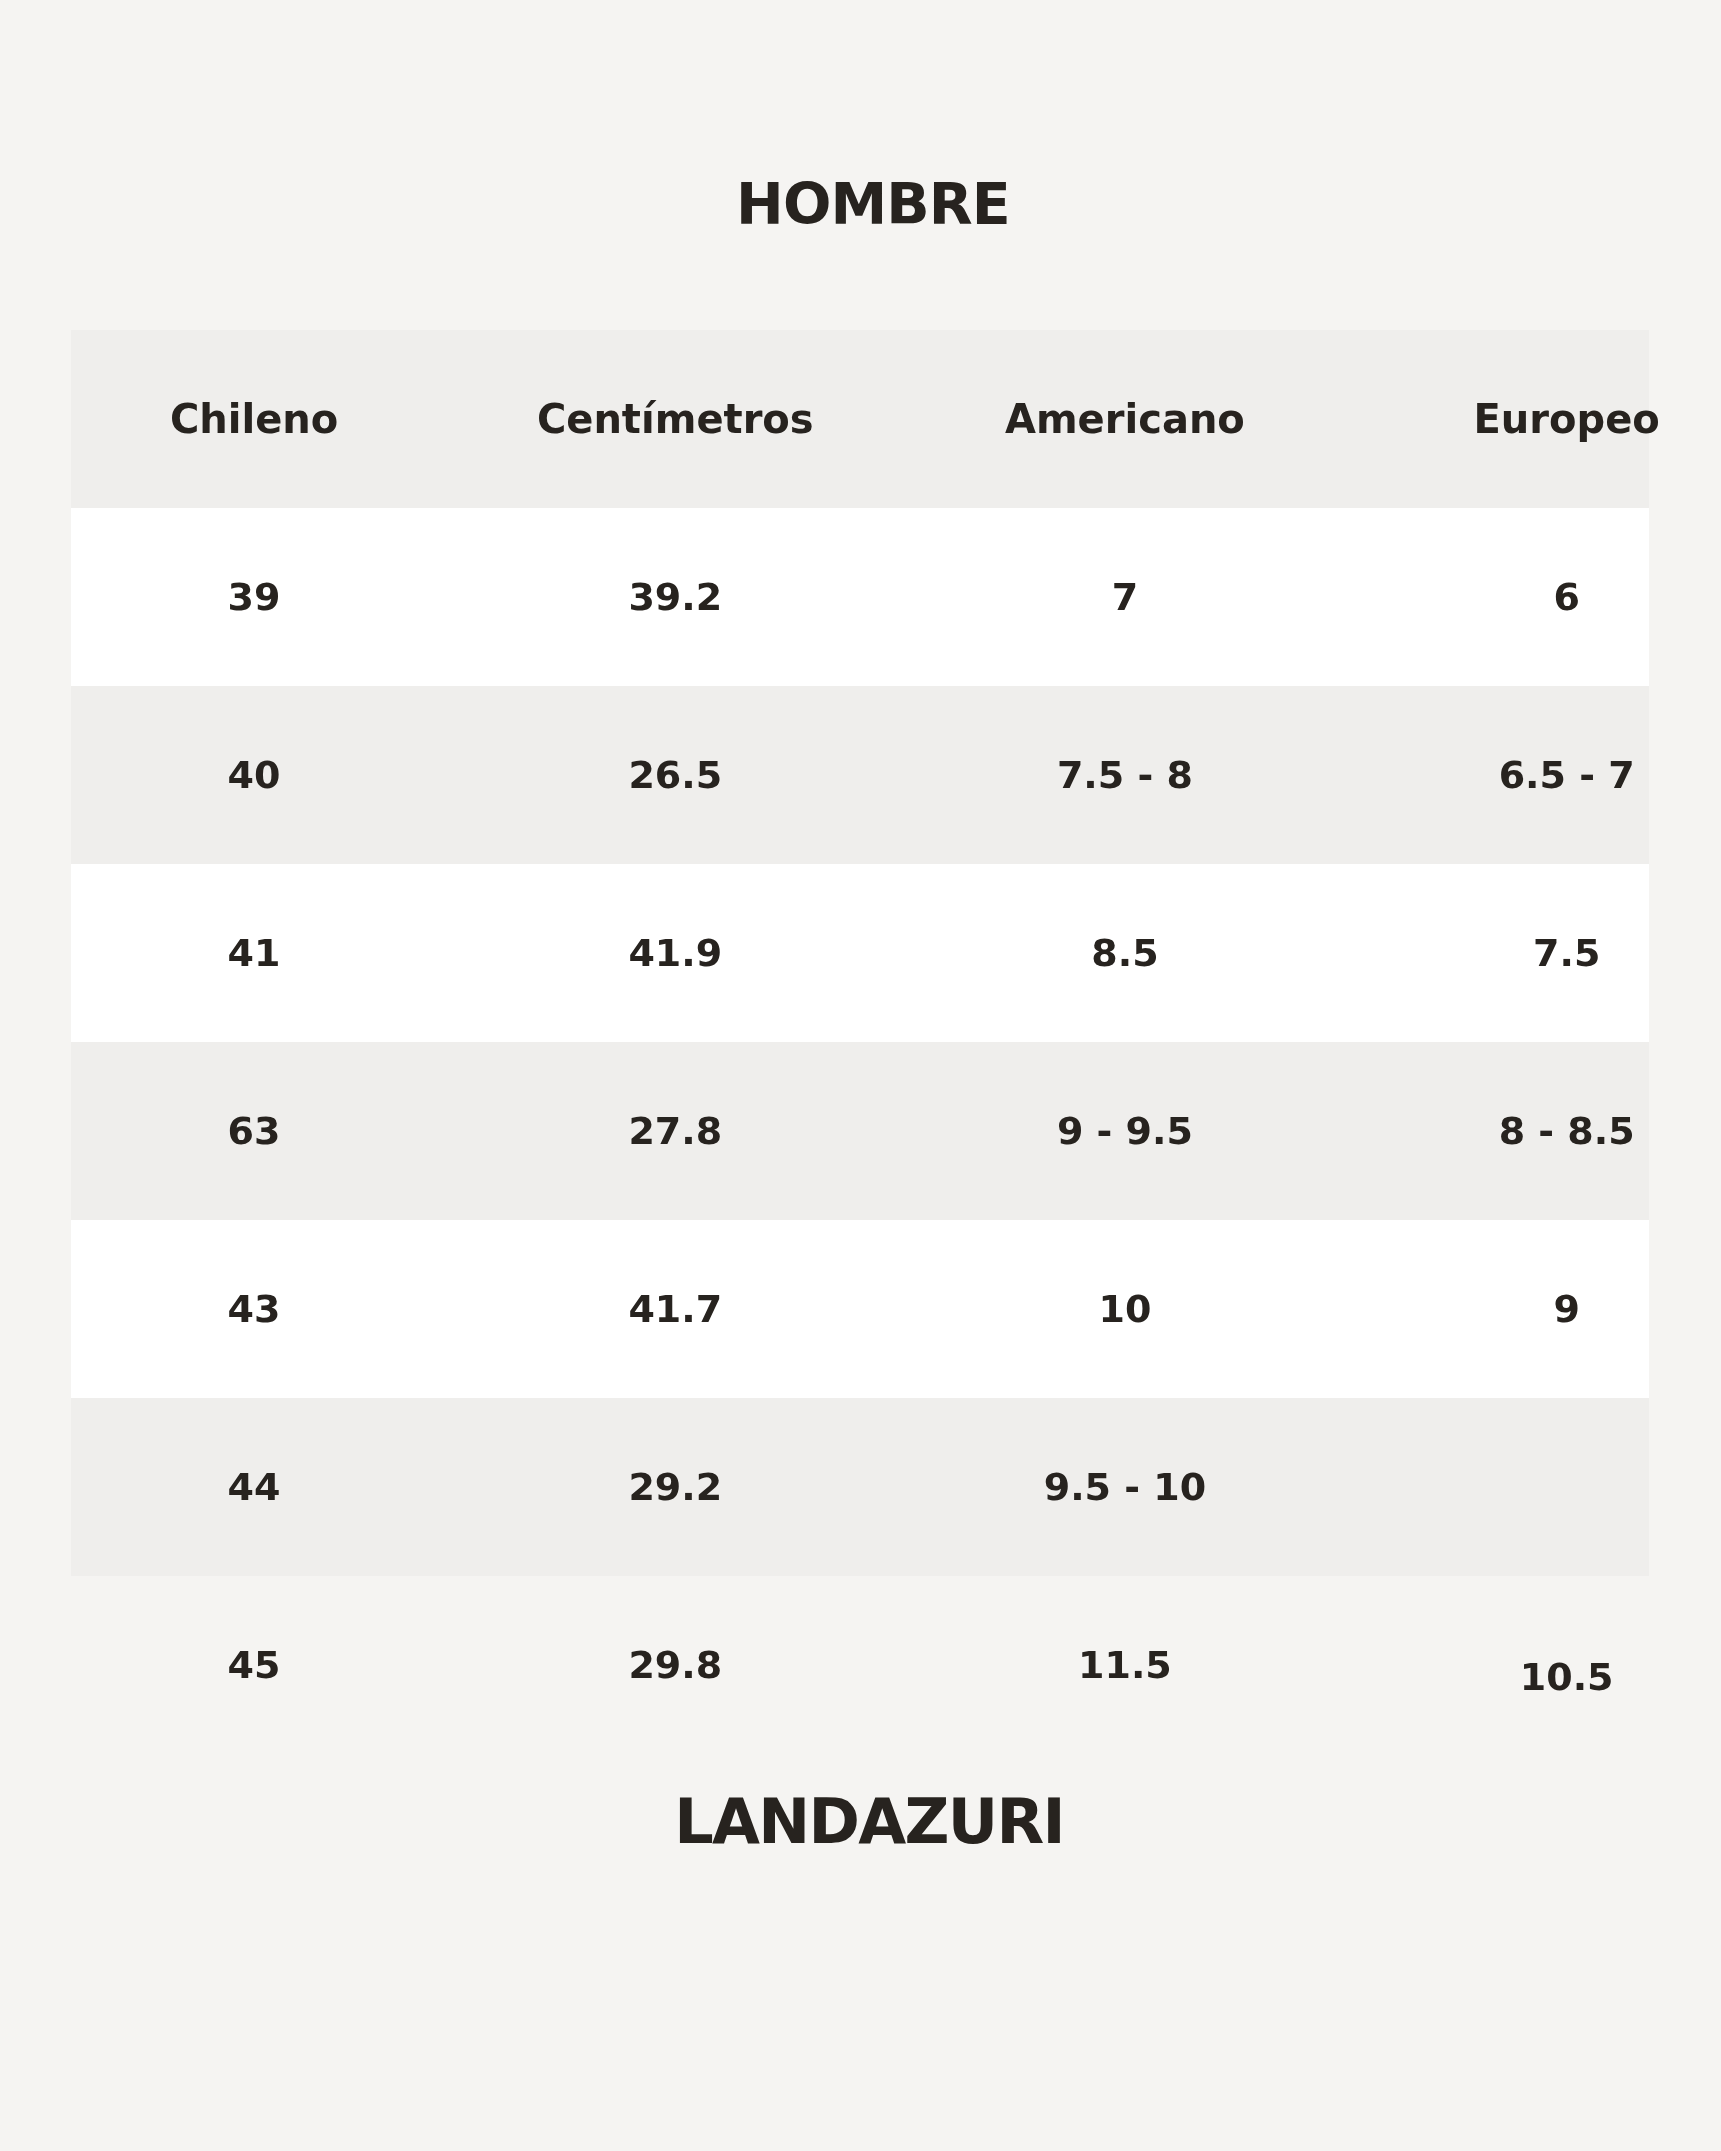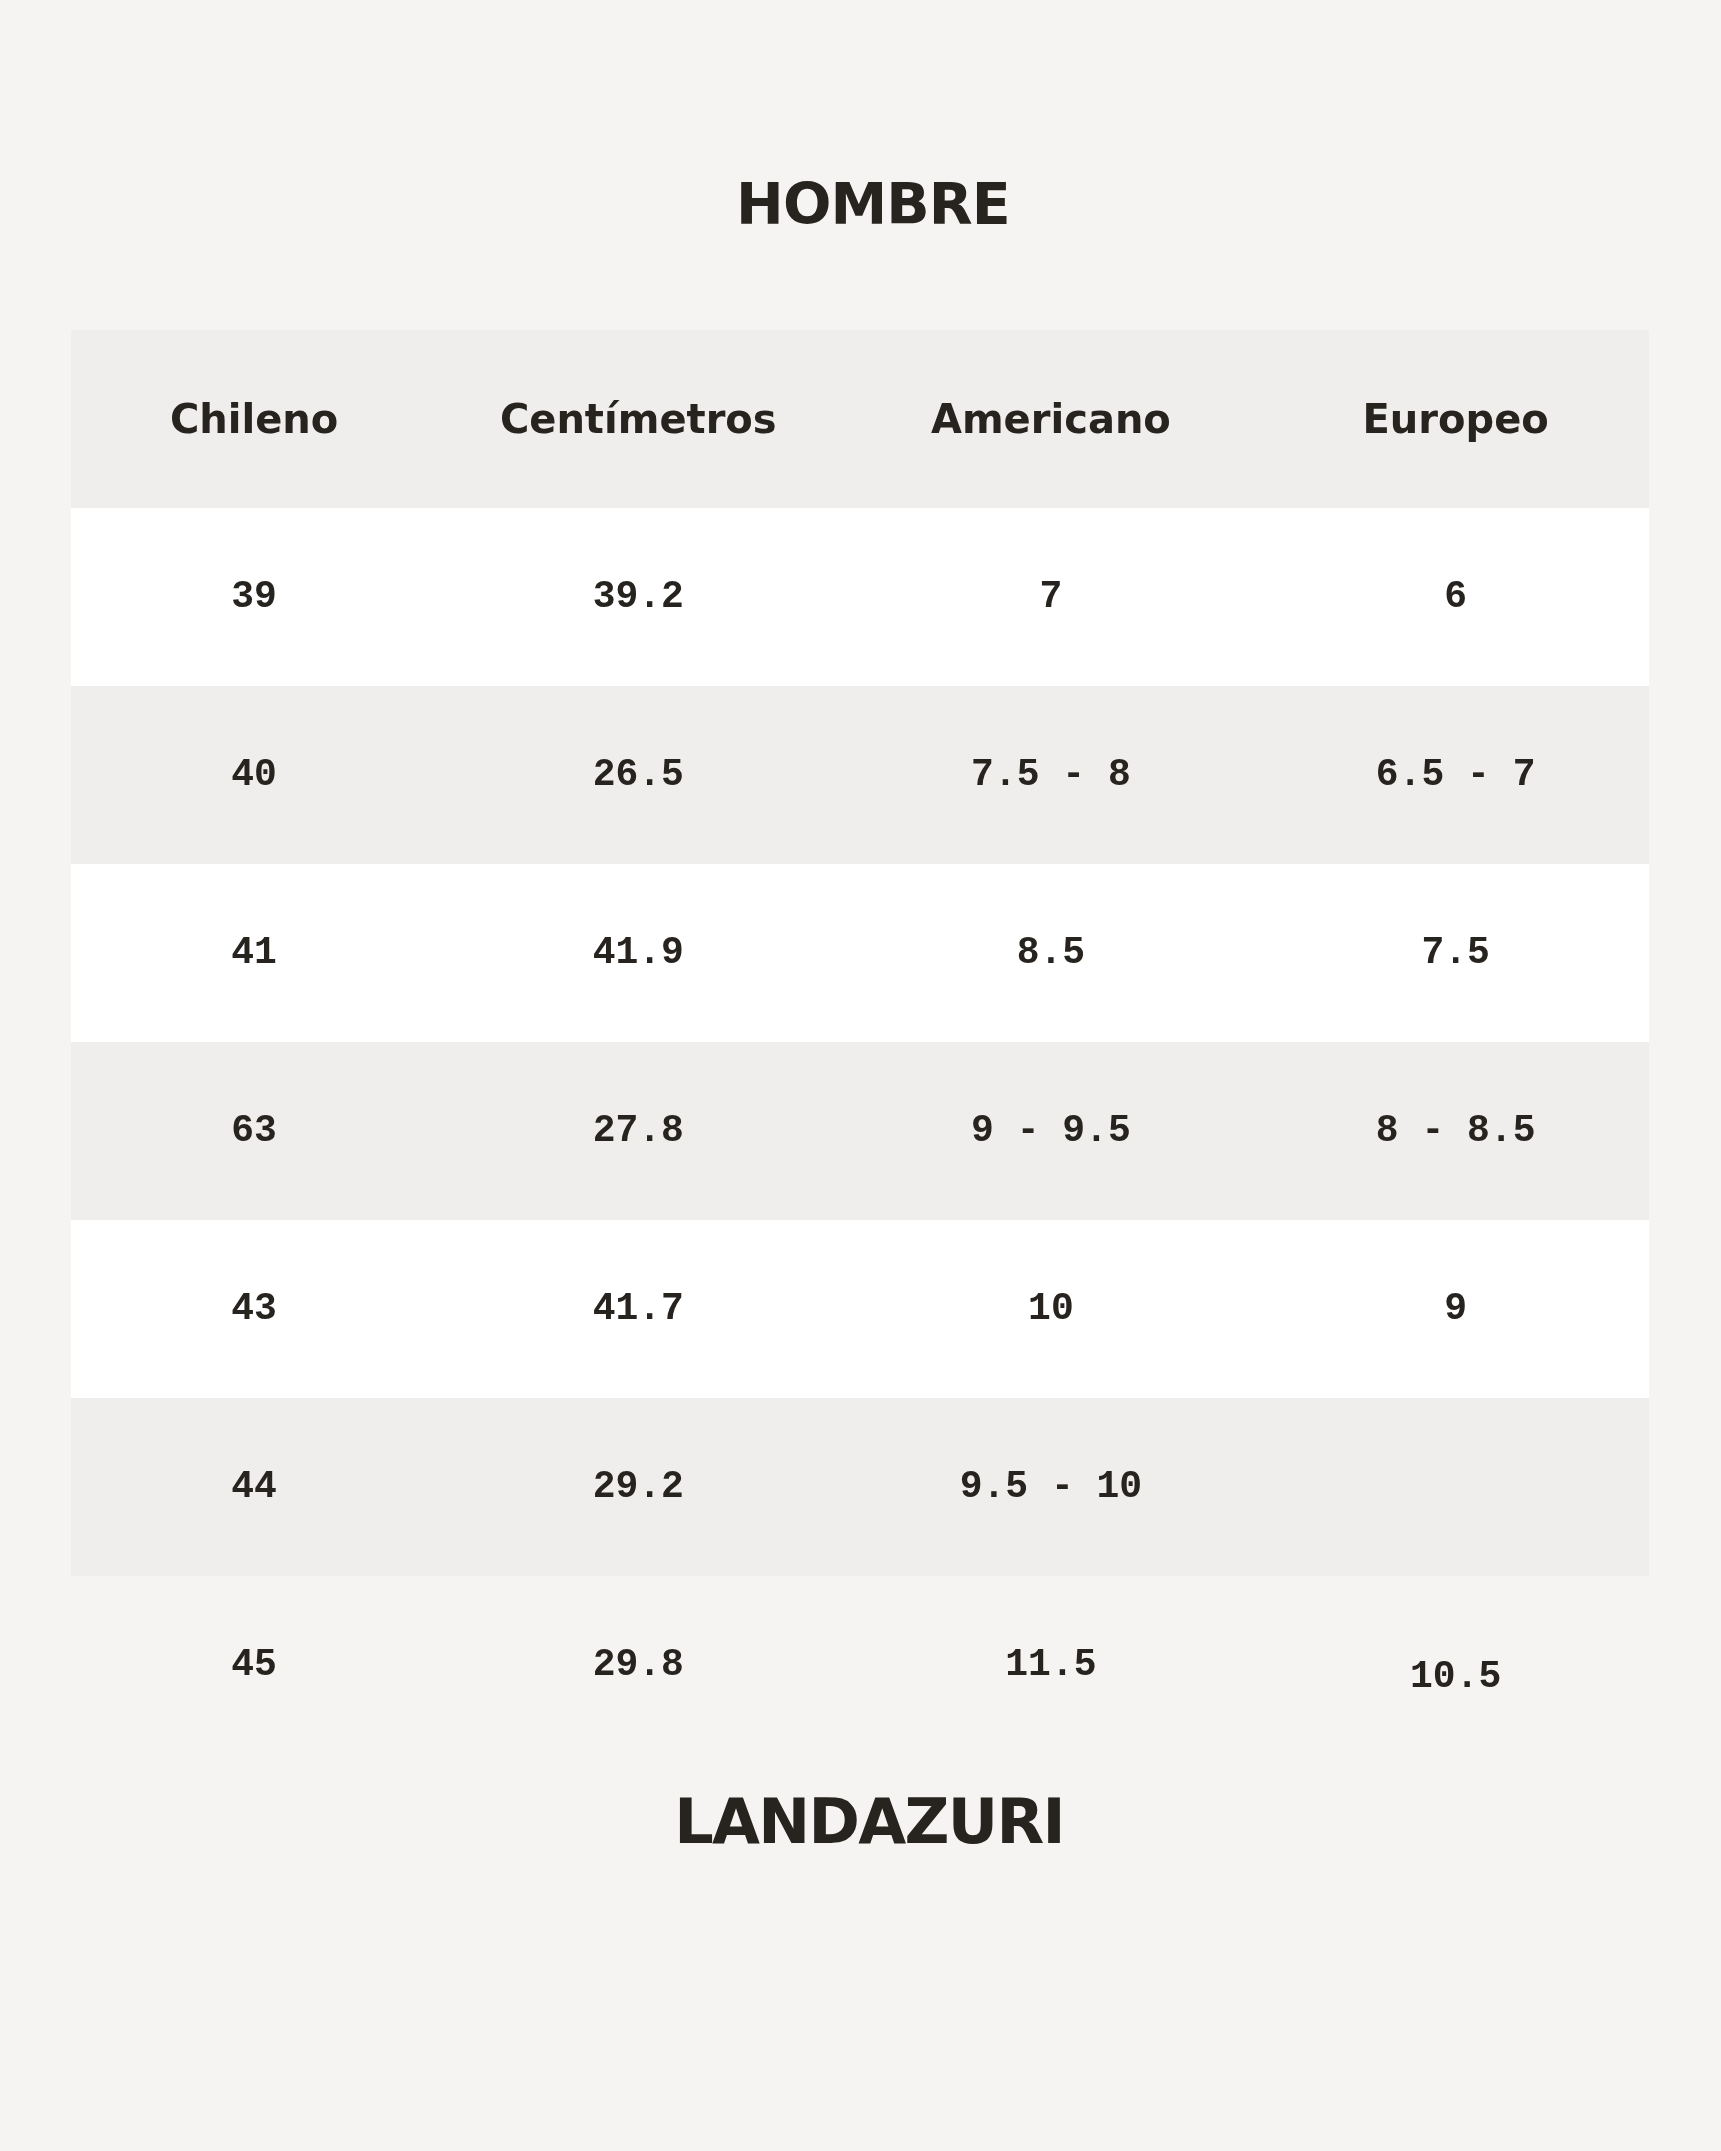--- a/index.html
+++ b/index.html
@@ -32,34 +32,34 @@
     position: absolute;
     top: 330px;
     left: 71px;
     width: 1578px;
   }
   .thead, .row {
     display: grid;
     grid-template-columns: 23.2% 25.5% 26.8% 24.5%;
     height: 178px;
     align-items: center;
+    gap: 37px;
   }
   .thead {
     background: #efeeec;
     font-size: 40px;
     font-weight: 700;
   }
   .hcell, .cell {
     text-align: center;
     line-height: 1;
   }
   .row {
     font-size: 38px;
     font-weight: 700;
-    font-family: Liberation Mono, monospace;
   }
   .row:nth-child(odd)  { background: #ffffff; }
   .row:nth-child(even) { background: #efeeec; }
   .row:last-child      { background: transparent; }
   
   .row:nth-child(6) .cell:nth-child(4) { transform: translateY(10.3px); }
   .row:nth-child(7) .cell:nth-child(4) { transform: translateY(12px); }
   .brand-logo {
     position: absolute;
     top: 1791px;

